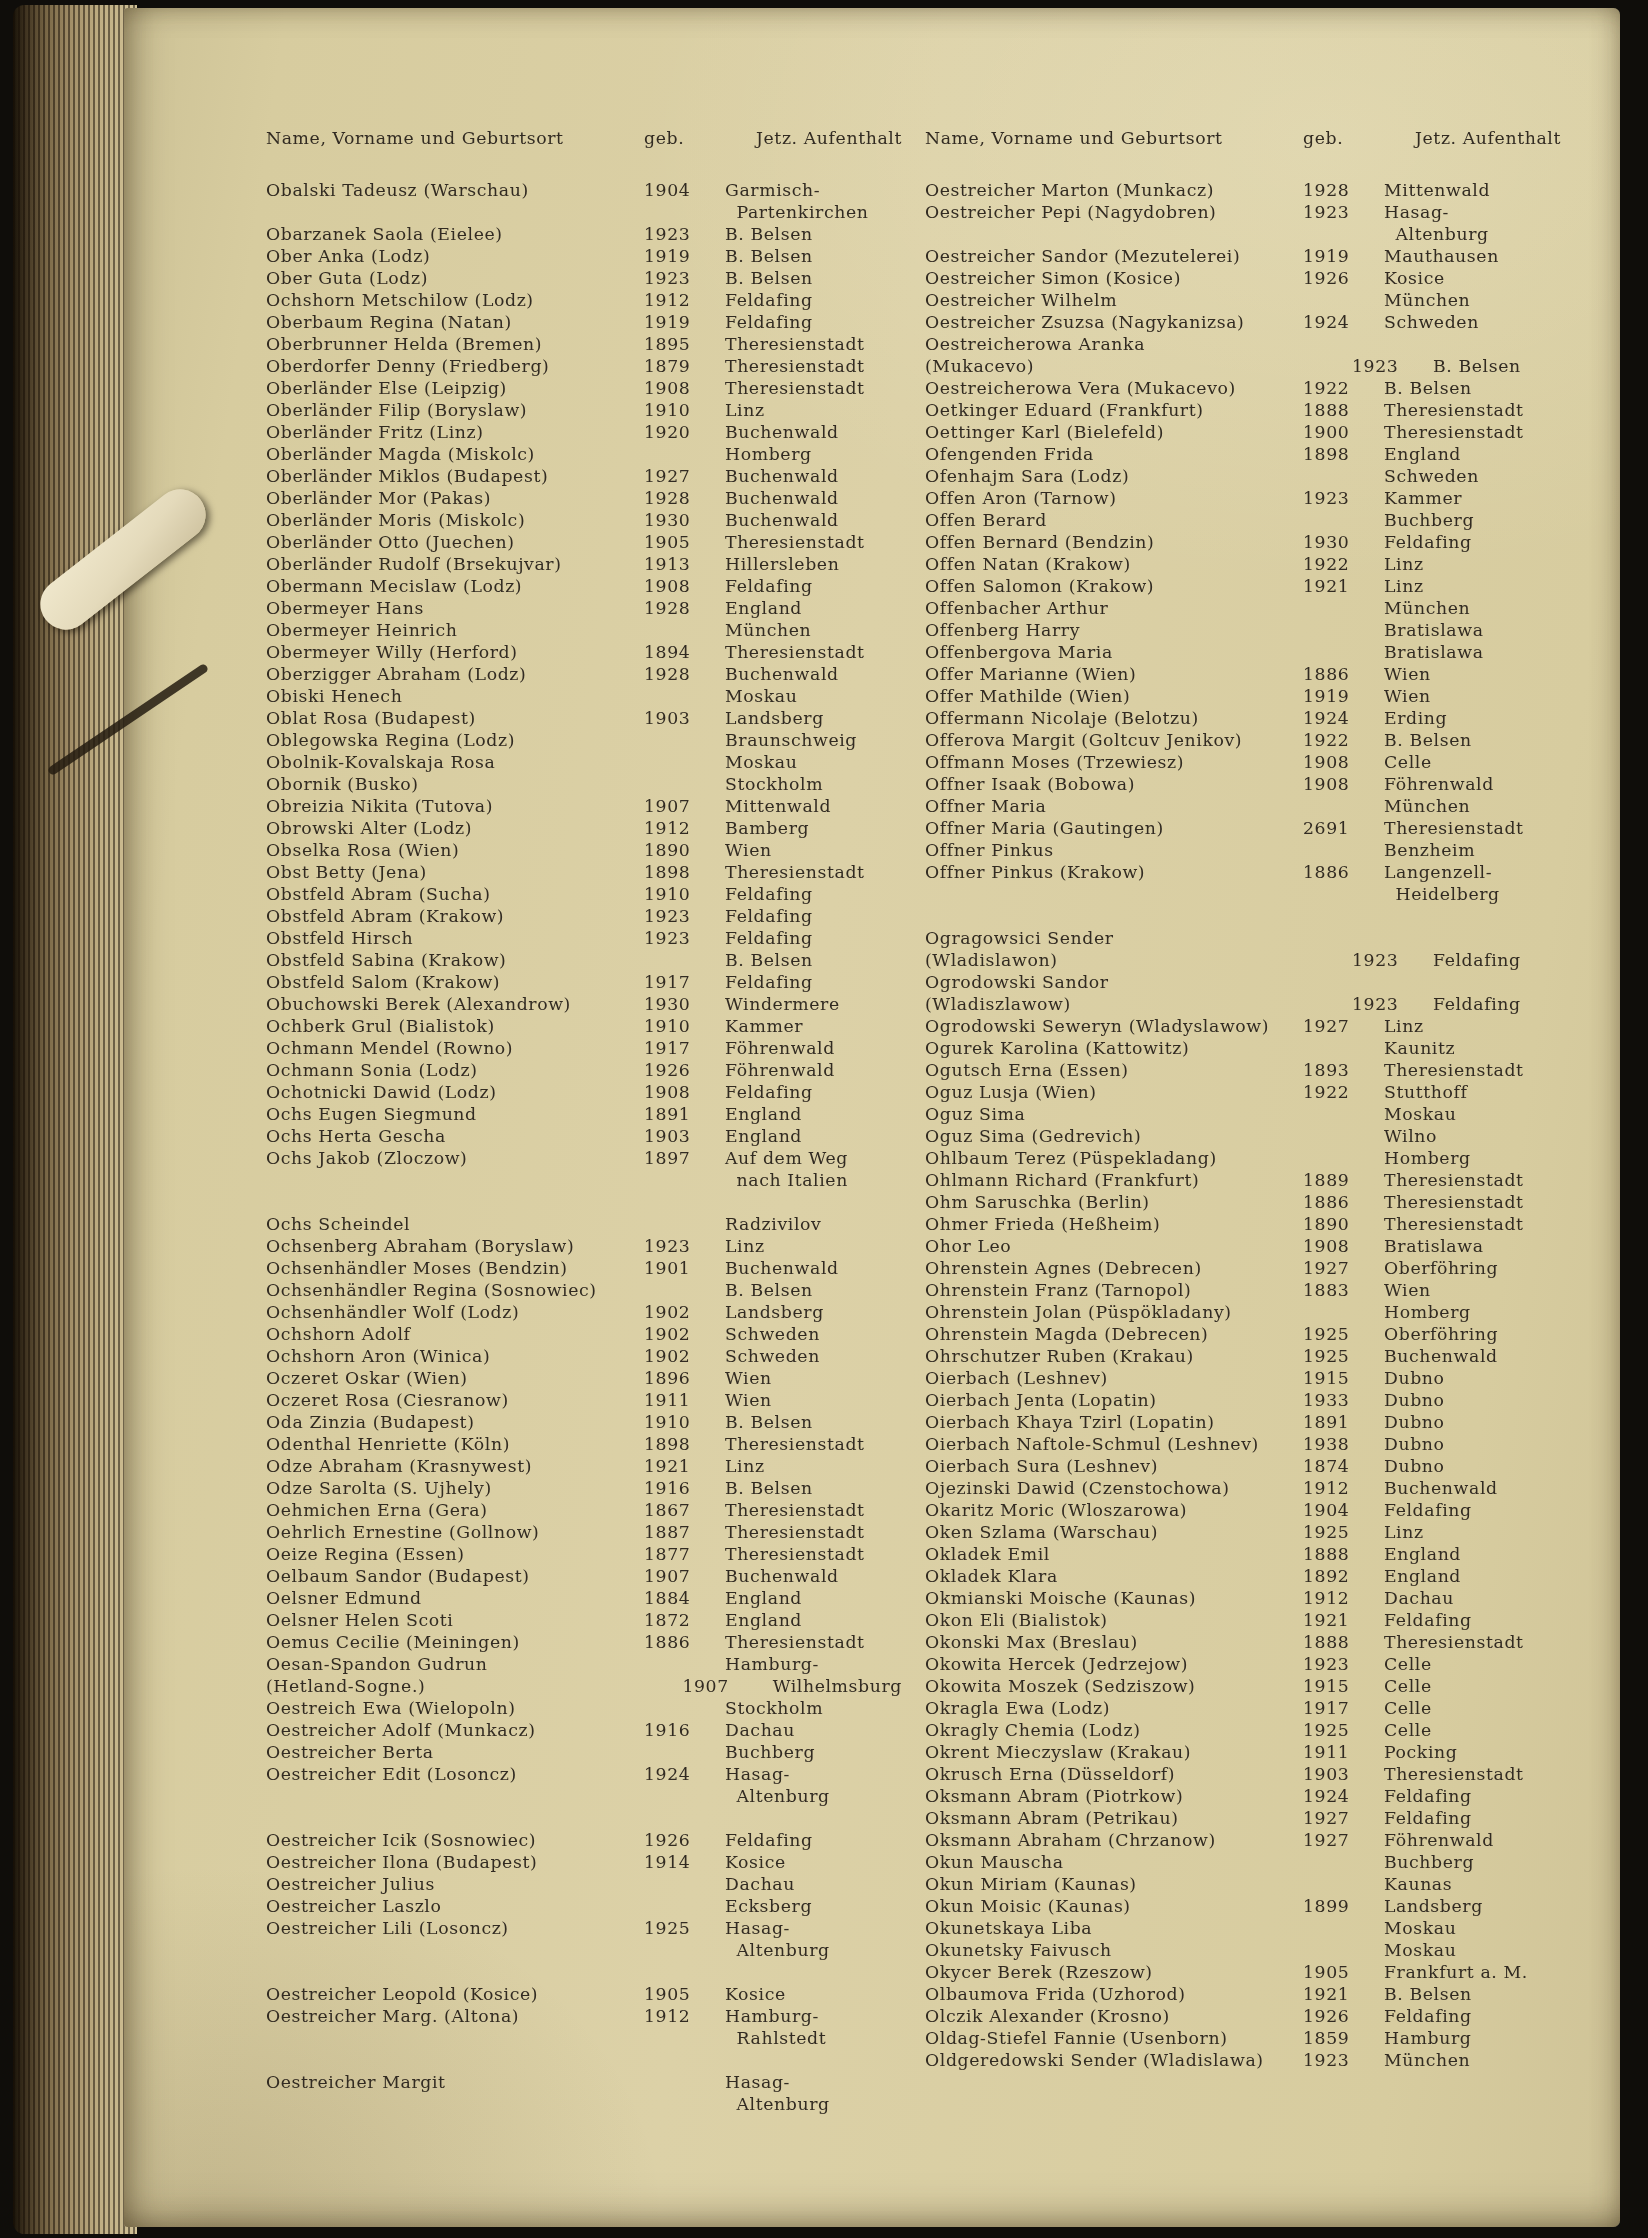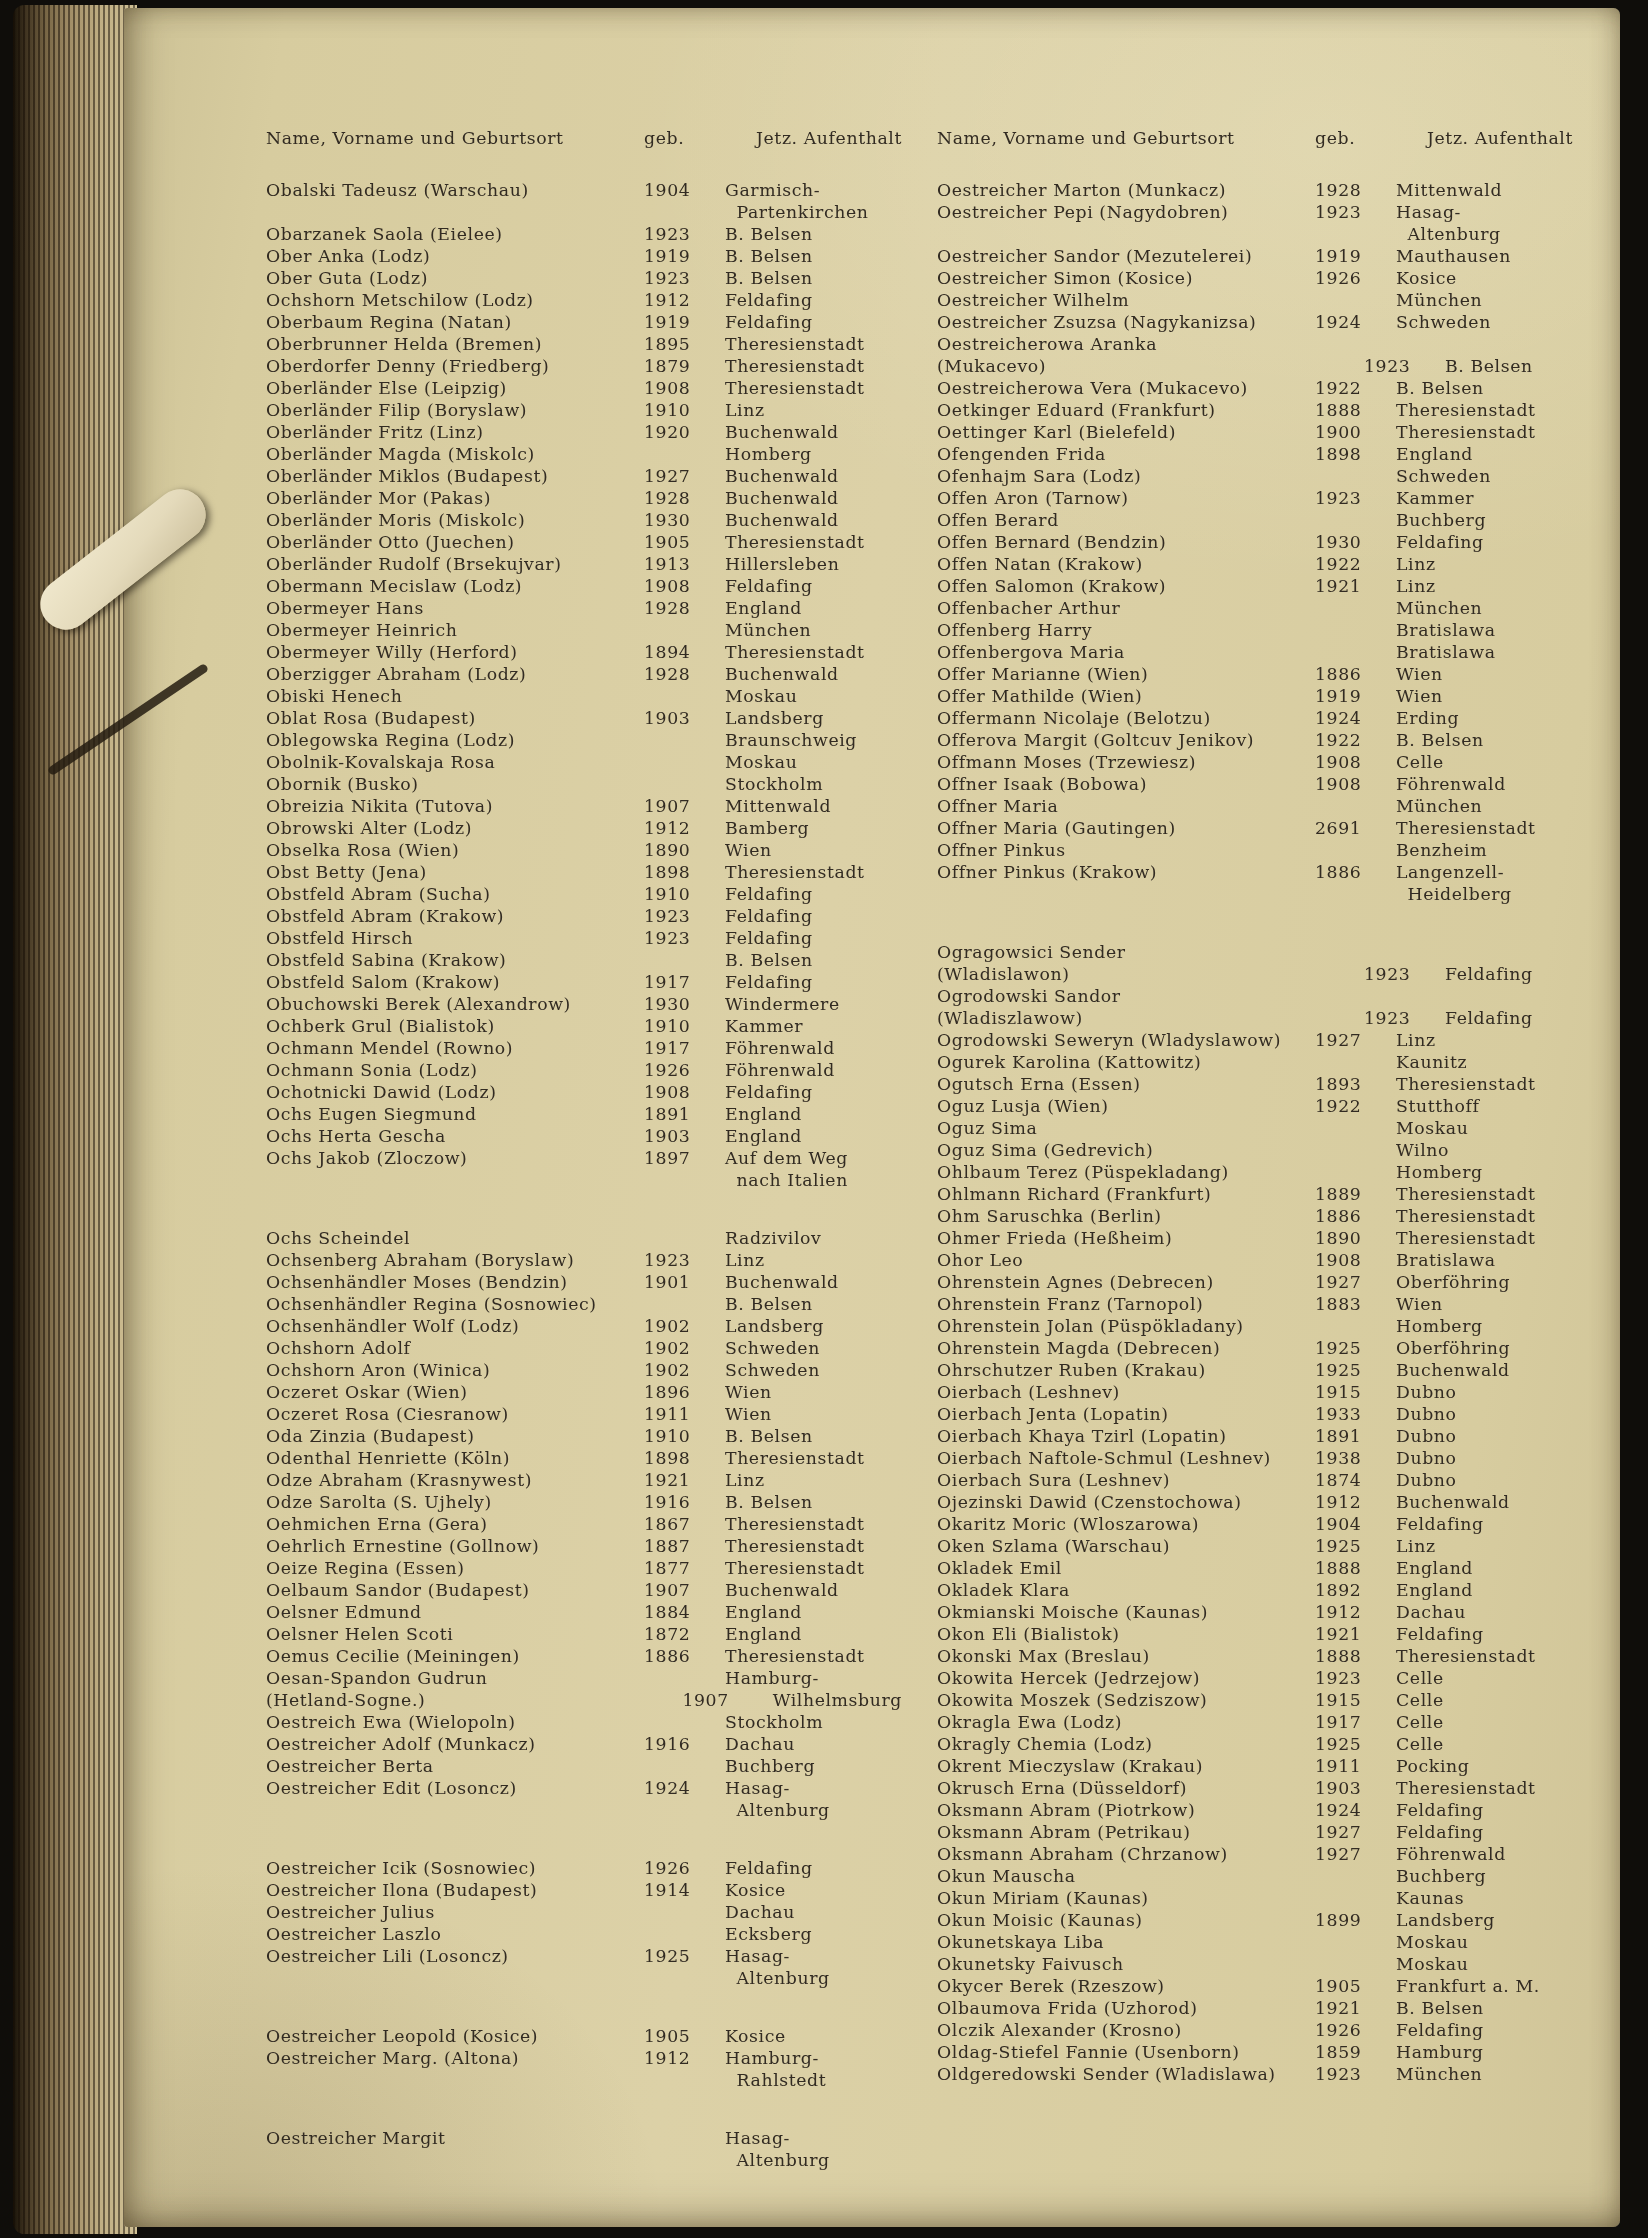--- a/index.html
+++ b/index.html
@@ -39,33 +39,33 @@
     box-shadow:
       inset 21.4px 0 41px -20px rgba(55,40,16,.55),
       inset -15px 0 33px -20px rgba(55,40,16,.45),
       inset 0 -25px 45px -25px rgba(55,40,16,.5),
       inset 0 16.5px 33px -23px rgba(55,40,16,.35);
   }
   .content{
     position:absolute;left:142px;top:120px;
     color:#322b22;font-size:17.3px;letter-spacing:0.6px;
   }
-  .cols{display:flex;gap:35px;}
+  .cols{display:flex;gap:23px;}
   .col{width:636px;}
   .hdr{display:flex;line-height:20px;margin-bottom:31px;}
   .h-name{width:378px;white-space:nowrap;}
   .h-geb{width:81px;white-space:nowrap;}
   .h-auf{flex:1;white-space:nowrap;text-align:right;}
   .row{display:flex;line-height:22px;height:22px;}
   .c-name{width:378px;white-space:nowrap;}
   .c-year{width:81px;white-space:nowrap;}
   .c-loc{flex:1;white-space:nowrap;}
   .nr{padding-right:49px;}
   .lc{padding-left:11.5px;}
-  .gap{margin-top:36px;align-items:center;}
+  .gap{margin-top:22px;align-items:center;}
 </style>
 </head>
 <body>
 
 <div class="stage">
   <div class="binding"></div>
   <div class="clip-a"></div>
   <div class="clip-b"></div>
 
   <div class="page">

